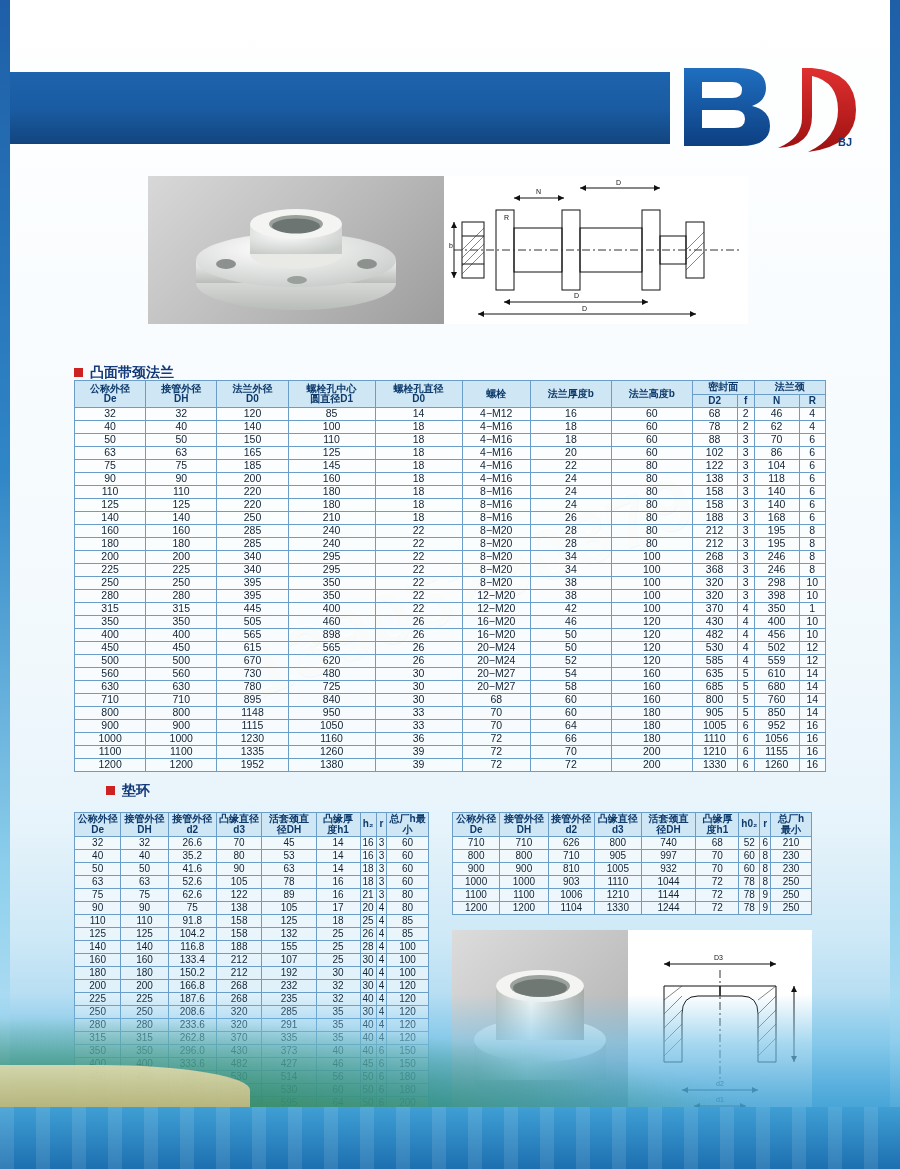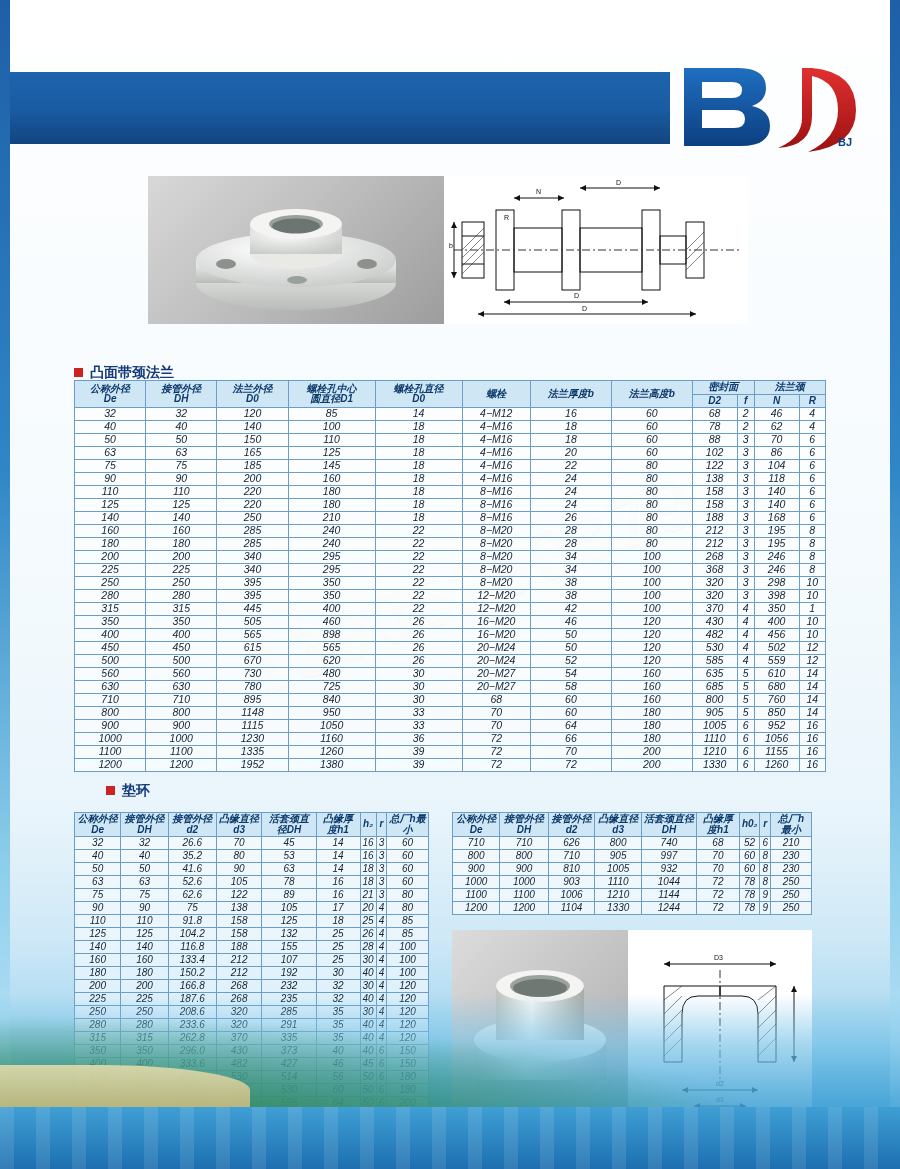--- a/index.html
+++ b/index.html
@@ -38,21 +38,21 @@
     background:linear-gradient(135deg,#d8d8d8 0%,#bfbfbf 45%,#9d9d9d 100%); overflow:hidden; }
   .flange-photo { position:absolute; left:50%; top:52%; transform:translate(-50%,-50%); }
   .photo-right { position:absolute; left:296px; top:0; width:304px; height:148px; background:#fff; }
   .drawing { position:absolute; left:0; top:0; }
 
   
   .sec-title { position:absolute; font-size:14px; font-weight:bold; color:#143a7a; }
   .sec-title .sq { display:inline-block; width:9px; height:9px; background:#cc2222; margin-right:7px; }
 
   
-  table { border-collapse:collapse; font-size:10px; color:#123;font-style:italic; }
+  table { border-collapse:collapse; font-size:10px; color:#123; }
   .tbl { position:absolute; background:rgba(255,255,255,.55); }
   .tbl th, .tbl td { border:1px solid #6a9ec9; text-align:center; line-height:1.05; }
   .tbl thead th { background:#cfe6f5; color:#0d3a6b; font-weight:bold; padding:1px 2px; }
   .tbl tbody td { padding:0 2px; height:13px; background:transparent; }
 
   #t-flange { left:74px; top:380px; width:752px; }
   #t-flange th { font-size:10px; }
   #t-flange td { font-size:10.5px; }
 
   #t-gasket-l { left:74px; top:812px; width:355px; }

